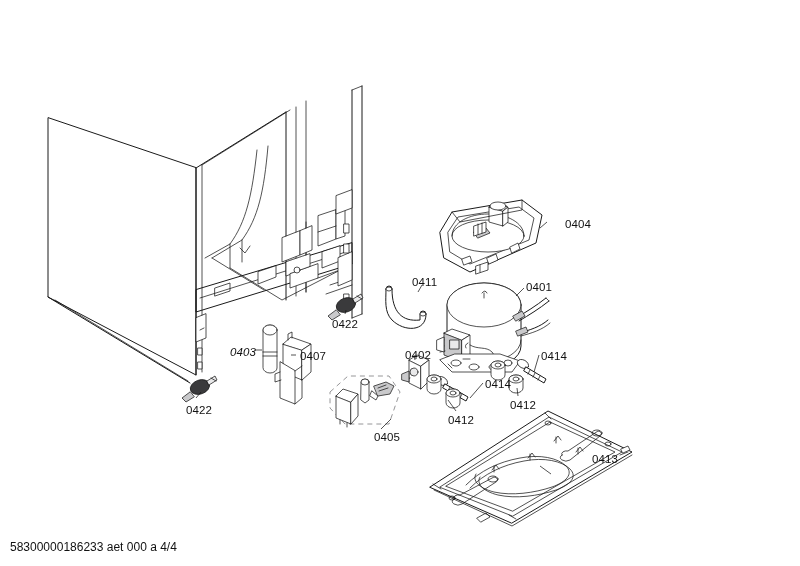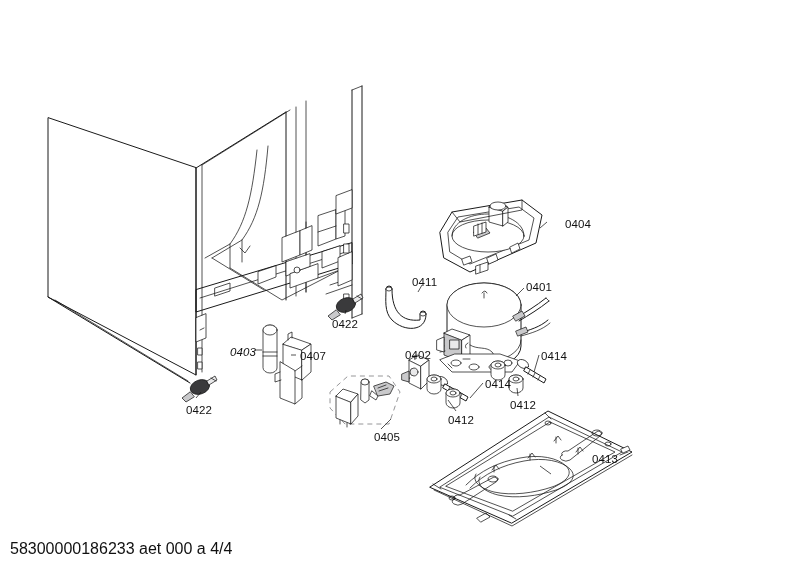--- a/index.html
+++ b/index.html
@@ -10,21 +10,21 @@
     color:#111111;
   }
   #sheet{position:absolute;inset:0;}
   #art{position:absolute;left:0;top:0;width:800px;height:566px;}
   .lbl{
     position:absolute;font-size:11.5px;line-height:1;
     color:#111111;white-space:nowrap;letter-spacing:.1px;
   }
   #footer{
     position:absolute;left:10px;top:541px;
-    font-size:16px;line-height:1;color:#111111;white-space:nowrap;
+    font-size:12px;line-height:1;color:#111111;white-space:nowrap;
   }
 </style>
 </head>
 <body>
 
 <div id="sheet">
 
   <svg id="art" viewBox="0 0 800 566" xmlns="http://www.w3.org/2000/svg">
     <defs>
       <style>

